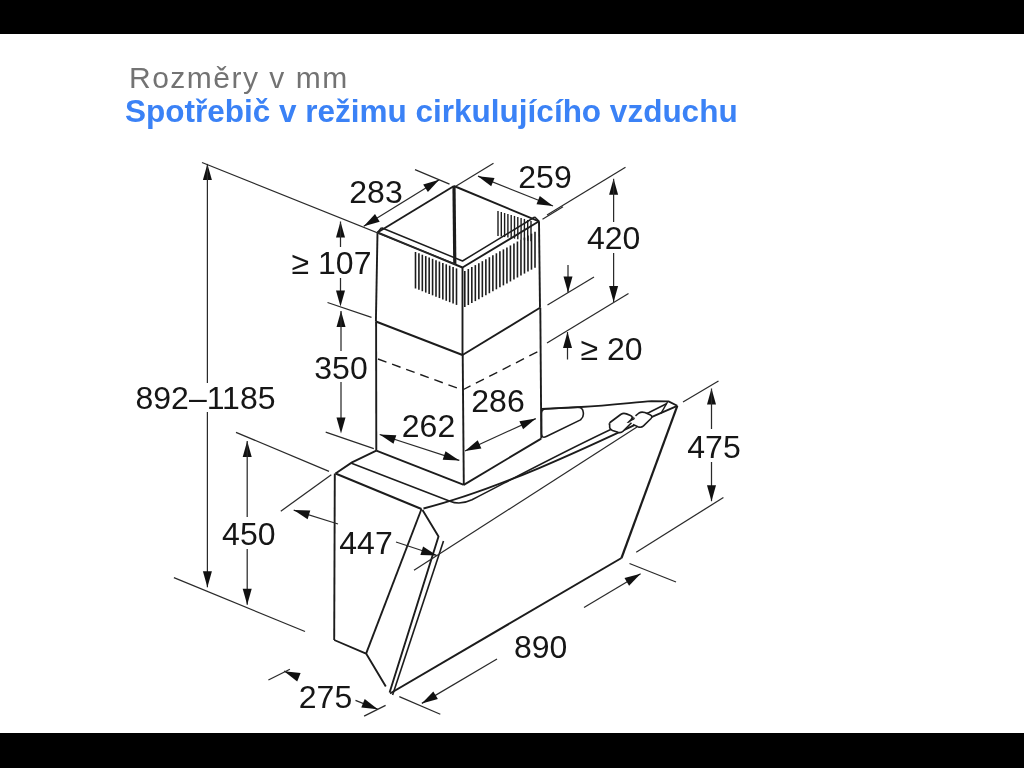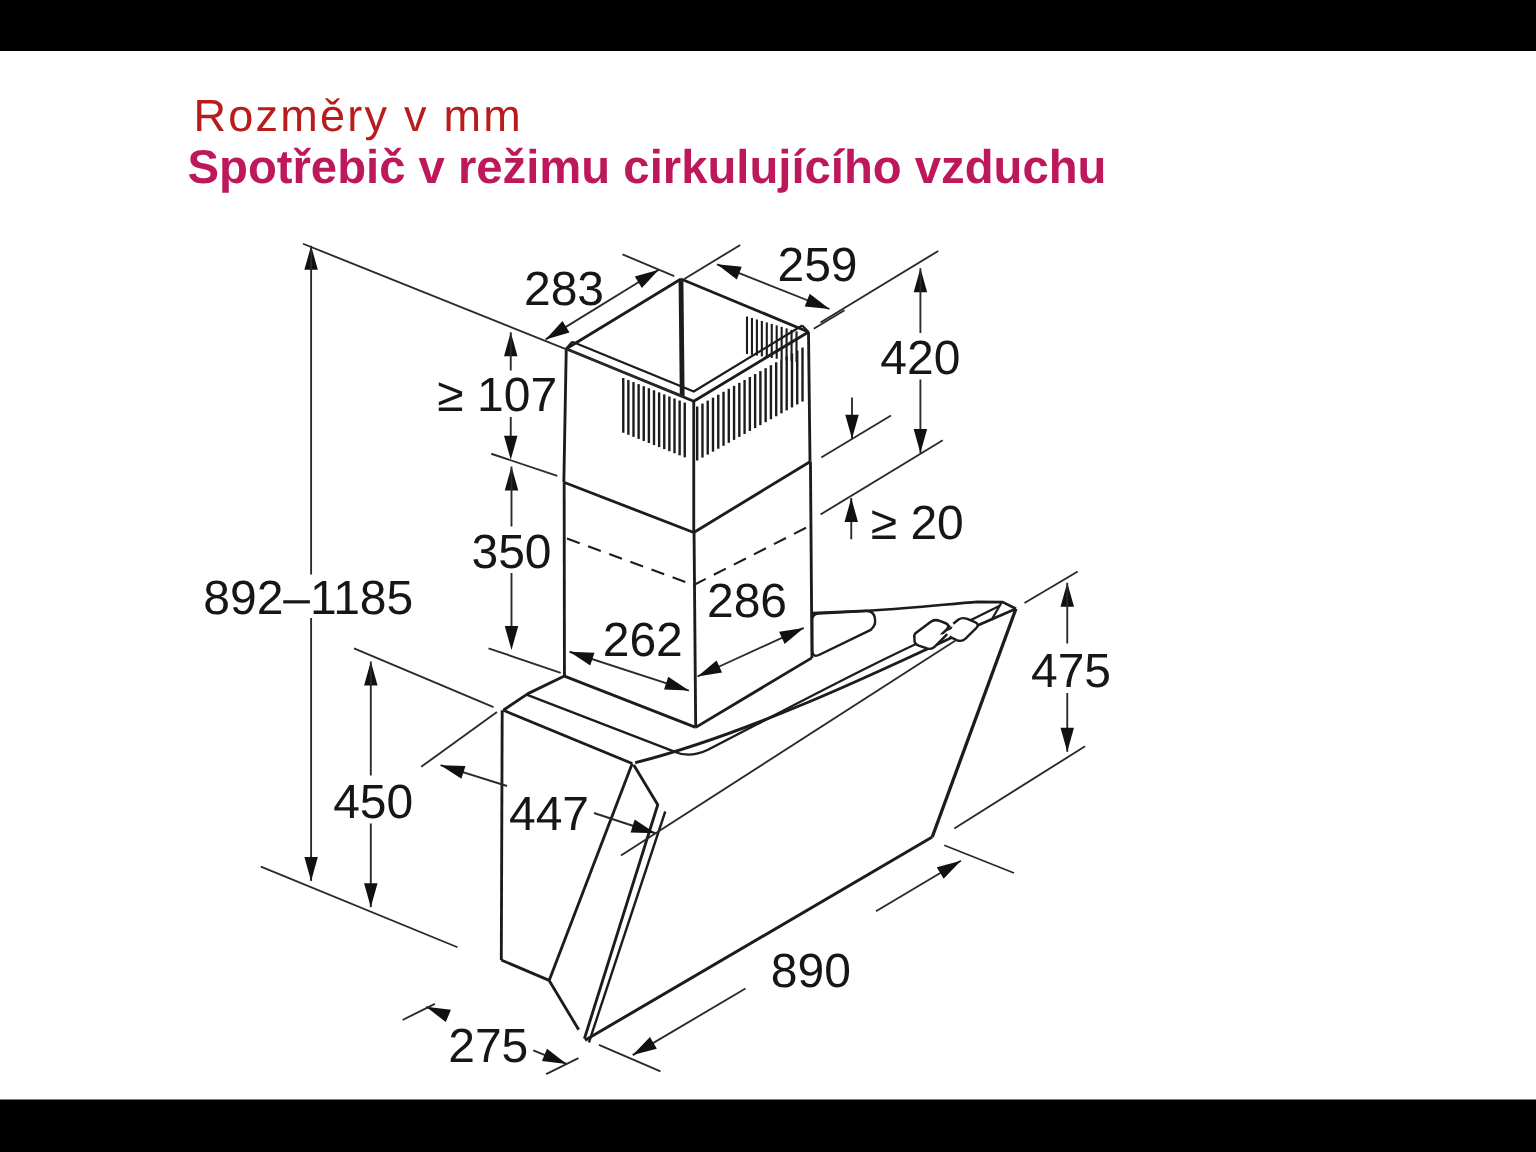--- a/index.html
+++ b/index.html
@@ -1,19 +1,19 @@
 <!DOCTYPE html>
 <html><head><meta charset="utf-8">
 <style>
 html,body{margin:0;padding:0;background:#000;}
 #page{position:relative;width:1024px;height:768px;background:#ffffff;overflow:hidden;}
 .bar{position:absolute;left:0;width:1024px;background:#000;}
 svg text{font-family:"Liberation Sans",sans-serif;}
-.h1{position:absolute;left:129px;top:61px;font-family:"Liberation Sans",sans-serif;font-size:30px;letter-spacing:1.5px;color:#b91c1c;}
-.h2{position:absolute;left:125px;top:93px;font-family:"Liberation Sans",sans-serif;font-size:31.5px;font-weight:bold;color:#be185d;}
+.h1{position:absolute;left:129px;top:61px;font-family:"Liberation Sans",sans-serif;font-size:30px;letter-spacing:1.5px;color:#737373;}
+.h2{position:absolute;left:125px;top:93px;font-family:"Liberation Sans",sans-serif;font-size:31.5px;font-weight:bold;color:#3b82f6;}
 </style></head>
 <body>
 <div id="page">
   <div class="bar" style="top:0;height:33.5px"></div>
   <div class="bar" style="top:732.5px;height:35.5px"></div>
   <div class="h1">Rozměry v mm</div>
   <div class="h2">Spotřebič v režimu cirkulujícího vzduchu</div>
   <svg width="1024" height="768" viewBox="0 0 1024 768" style="position:absolute;left:0;top:0">
 <polyline points="377.5,232.5 462.5,267.5 539.0,221.3" fill="none" stroke="#1c1c1c" stroke-width="1.9" stroke-linejoin="round"></polyline>
 <polyline points="381.5,227.8 462.5,261.0 534.8,217.0" fill="none" stroke="#1c1c1c" stroke-width="1.5" stroke-linejoin="round"></polyline>

